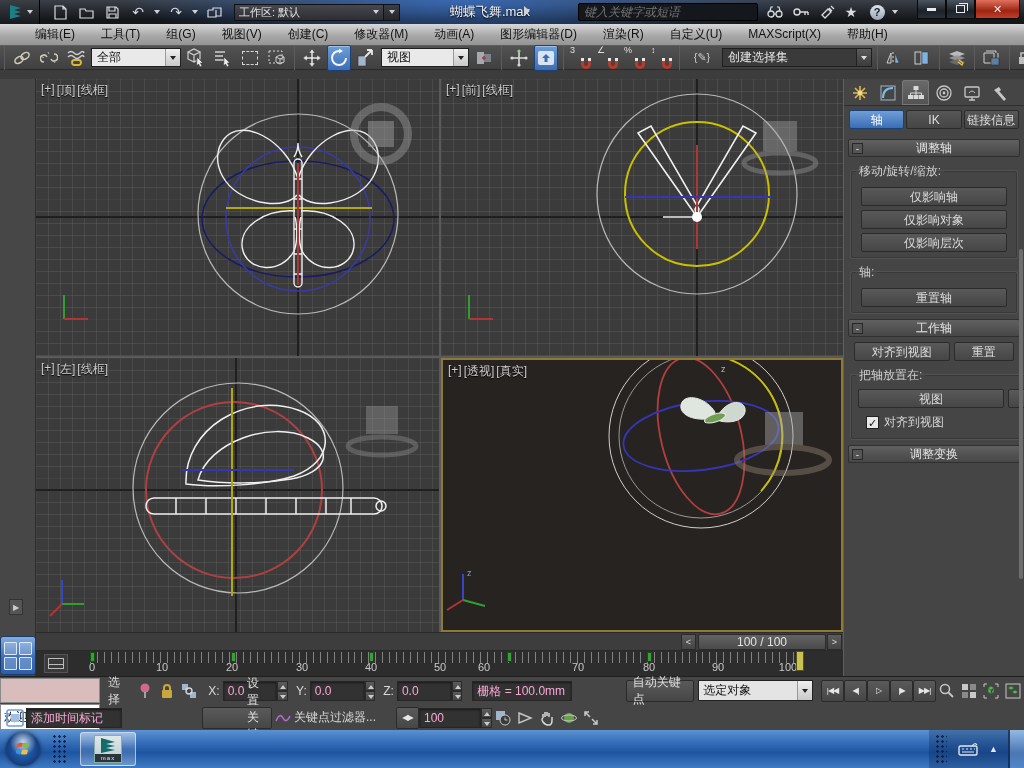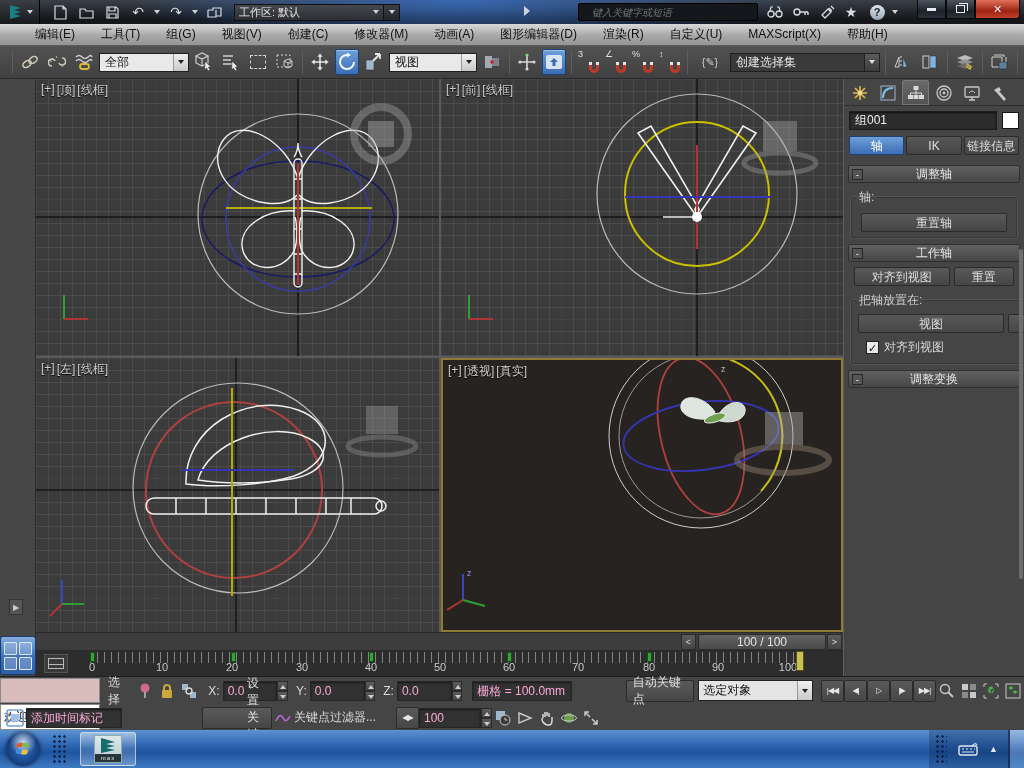--- a/index.html
+++ b/index.html
@@ -20,41 +20,41 @@
   .ws-combo { margin-left:10px; width:150px; height:17px; background:linear-gradient(#46484d,#2c2e33);
     border:1px solid #101114; color:#e2e2e2; font-size:11px; line-height:15px; padding:0 4px; display:flex; justify-content:space-between; align-items:center; }
   .ws-drop { width:16px; height:17px; background:linear-gradient(#3c3f45,#232529); border:1px solid #101114; border-left:none;
     display:flex; align-items:center; justify-content:center; }
   .doc-title { position:absolute; left:400px; top:0; width:180px; height:24px; text-align:center; line-height:24px;
     color:#f2f4f8; font-size:13px; text-shadow:0 1px 2px #000; }
   .flyout { position:absolute; left:524px; top:6px; width:0; height:0; border-top:5px solid transparent; border-bottom:5px solid transparent; border-left:6px solid #cfd3d8; }
   .searchbox { position:absolute; left:578px; top:3px; width:180px; height:18px; background:#14171b; border:1px solid #000;
     border-radius:2px; }
   .searchbox input { width:100%; height:100%; background:transparent; border:none; outline:none;
-    color:#98a0aa; font-style:italic; font-size:10px; padding:0 13px; font-family:"Liberation Sans",sans-serif; }
+    color:#98a0aa; font-style:italic; font-size:12px; padding:0 5px; font-family:"Liberation Sans",sans-serif; }
   .tb-ic { position:absolute; top:2px; width:22px; height:20px; display:flex; align-items:center; justify-content:center; color:#d7dbe0; }
   .winbtns { position:absolute; right:4px; top:0px; height:19px; display:flex; }
   .winbtn { width:29px; height:19px; border:1px solid #0a0a0a; border-top:none; background:linear-gradient(#4b5560,#1d2228 60%,#2a313a);
     display:flex; align-items:center; justify-content:center; color:#e8ecf2; font-size:11px; }
   .winbtn.close { width:45px; background:linear-gradient(#e0705c,#9c2413 60%,#c1402a); border-bottom-left-radius:2px; border-bottom-right-radius:3px; }
   .minbar { width:9px; height:3px; background:#e8ecf2; }
   .restore { width:9px; height:8px; border:1px solid #e8ecf2; position:relative; }
   .restore::before { content:''; position:absolute; left:2px; top:-3px; width:8px; height:7px; border:1px solid #e8ecf2; border-bottom:none; border-left:none; }
 
   
   .menubar { position:absolute; left:0; top:24px; width:1024px; height:22px;
     background:linear-gradient(#d8d8d8,#a9a9a9 55%,#949494); border-bottom:1px solid #5d5d5d;
     display:flex; align-items:center; padding-left:22px; }
   .menubar ul { list-style:none; display:flex; }
   .menubar li { padding:0 13px; font-size:12px; color:#111; line-height:21px; cursor:default; }
 
   
-  .toolbar { position:absolute; left:0; top:46px; width:1024px; height:33px;
+  .toolbar { position:absolute; left:0; top:46px; width:1024px; height:24px;
     background:linear-gradient(#525252,#404040); border-bottom:1px solid #2a2a2a;
-    display:flex; align-items:center; gap:3px; padding:0 10px; }
+    display:flex; align-items:center; gap:3px; padding:0 2px; }
   .tbtn { width:24px; height:26px; display:flex; align-items:center; justify-content:center; border-radius:2px; color:#c9c9c9; position:relative; flex:none; }
   .tbtn.active { background:linear-gradient(#6f9fd8,#3a6db4); border:1px solid #1d4075; box-shadow:inset 0 1px rgba(255,255,255,.35); }
   .tsep { width:1px; height:24px; background:#2e2e2e; border-right:1px solid #5c5c5c; margin:0 2px; flex:none; }
   .combo { height:19px; background:#e9e9e9; border:1px solid #1f1f1f; color:#111; display:flex; align-items:center; flex:none; }
   .combo .val { padding:0 5px; font-size:12px; flex:1; white-space:nowrap; overflow:hidden; }
   .combo .drop { width:15px; height:100%; border-left:1px solid #9a9a9a; background:linear-gradient(#efefef,#c9c9c9); display:flex; align-items:center; justify-content:center; }
   .combo .drop .caret { border-top-color:#222; }
   .combo.dark { background:#3a3a3a; color:#e6e6e6; }
   .combo.dark .drop { background:linear-gradient(#5a5a5a,#3c3c3c); border-left:1px solid #222; }
   .combo.dark .drop .caret { border-top-color:#ddd; }
@@ -216,20 +216,21 @@
         </svg>
       </span>
   </div>
   <div class="ws-combo">
     <span>工作区: 默认</span>
     <span class="caret"></span>
   </div>
   <div class="ws-drop">
       <span class="caret"></span>
     </div>
+  <div class="doc-title">蝴蝶飞舞.max</div>
   <div class="flyout"></div>
   <div class="searchbox">
     <input placeholder="键入关键字或短语" style="">
   </div>
   <span class="tb-ic" style="left:764px;">
     <svg width="16" height="12" viewBox="0 0 16 12">
         <circle cx="4" cy="8" r="3" fill="none" stroke="#d7dbe0" stroke-width="1.3"></circle>
         <circle cx="12" cy="8" r="3" fill="none" stroke="#d7dbe0" stroke-width="1.3"></circle>
         <path d="M3 5 L4 1 h2 M13 5 L12 1 h-2 M7 8 h2" stroke="#d7dbe0" fill="none" stroke-width="1.2"></path>
       </svg>
@@ -602,21 +603,21 @@
     <div class="minicurve"></div>
     <div class="ticks"></div>
     <div>
 
     <span class="rlabel" style="left: 56px;">0</span>
         <span class="rlabel" style="left: 126px;">10</span>
         <span class="rlabel" style="left: 196px;">20</span>
         <span class="rlabel" style="left: 266px;">30</span>
         <span class="rlabel" style="left: 335px;">40</span>
         <span class="rlabel" style="left: 404px;">50</span>
-        <span class="rlabel" style="left: 473px;">60</span>
+        <span class="rlabel" style="left: 448px;">60</span>
         <span class="rlabel" style="left: 542px;">70</span>
         <span class="rlabel" style="left: 613px;">80</span>
         <span class="rlabel" style="left: 682px;">90</span>
         <span class="rlabel" style="left: 752px;">100</span>
       </div>
     <div>
 
     <span class="rkey" style="left: 54px;"></span>
         <span class="rkey" style="left: 195px;"></span>
         <span class="rkey" style="left: 333px;"></span>
@@ -663,35 +664,40 @@
             <path d="M6 9 q3 -4 6 0" fill="none" stroke="#c8c8c8"></path>
           </svg>
         </span>
       <span class="ptab">
         <svg width="18" height="18" viewBox="0 0 18 18">
             <path d="M3 6 L8 3 l2 3 -4 3 z" fill="#c8c8c8"></path>
             <path d="M8 7 l7 8 -2 2 -7 -8 z" fill="#c8c8c8"></path>
           </svg>
         </span>
     </div>
-    <div class="namerow">
-      <div class="namefield">组001</div>
-      <div class="swatch"></div>
-    </div>
     <div class="moderow">
       <span class="modebtn active">轴</span>
       <span class="modebtn">IK</span>
       <span class="modebtn">链接信息</span>
     </div>
 
     <div class="rollout">
       <div class="rhead">
         <span class="minus">-</span>
         <span>调整轴</span>
       </div>
+      <fieldset class="group">
+        <legend>移动/旋转/缩放:</legend>
+        <div>
+
+        <span class="pbtn">仅影响轴</span>
+            <span class="pbtn">仅影响对象</span>
+            <span class="pbtn">仅影响层次</span>
+          </div>
+      </fieldset>
       <fieldset class="group">
         <legend>轴:</legend>
         <div>
 
         <span class="pbtn">重置轴</span>
           </div>
       </fieldset>
     </div>
 
     <div class="rollout">

